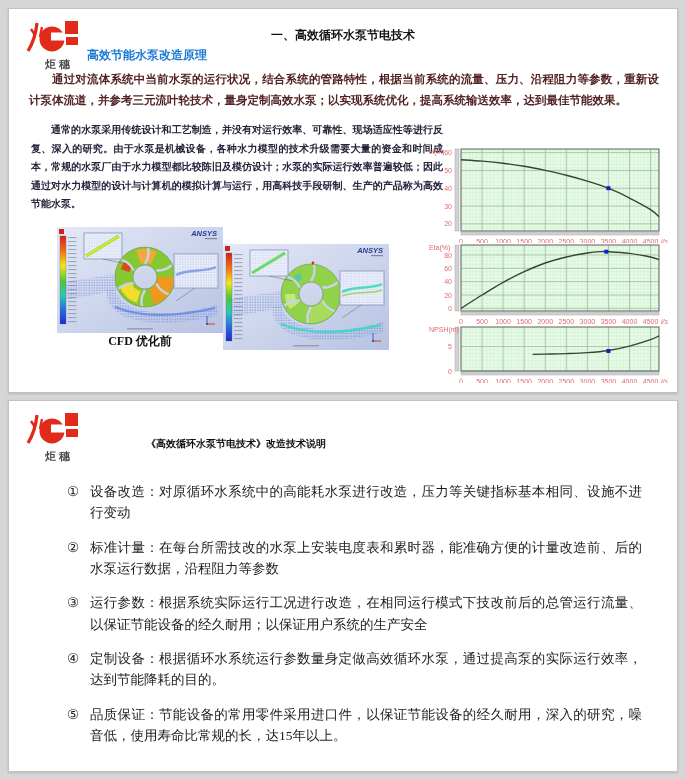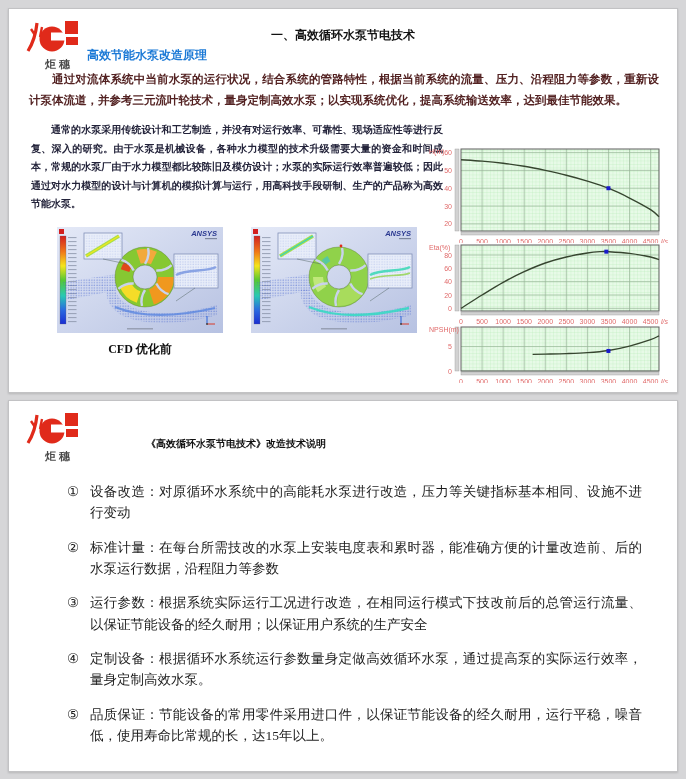--- a/index.html
+++ b/index.html
@@ -41,26 +41,26 @@
     line-height:1.8;text-align:justify;text-indent:2em;margin:0;
   }
   .s1-body{
     position:absolute;left:22px;top:112px;width:412px;
     font-family:Liberation Sans, sans-serif;
     font-size:10px;font-weight:bold;color:#23233a;
     line-height:1.85;text-align:justify;text-indent:2em;margin:0;
   }
   .cfd-row{
     position:absolute;left:48px;top:218px;
-    display:flex;gap:28px;
+    display:flex;gap:0;align-items:flex-end;
   }
   .cfd-fig{margin:0;width:166px;}
   .cfd-fig svg{display:block;width:166px;height:106px;}
   .cfd-caption{
-    text-align:center;margin-top:8px;
+    text-align:center;margin-top:0;
     font-family:"Liberation Serif", serif;
     font-size:12px;font-weight:bold;color:#111;
   }
   .s1-note{
     position:absolute;left:26px;top:354px;
     font-size:11px;font-weight:bold;color:#222;
   }
   #charts{position:absolute;left:418px;top:0;width:252px;height:385px;}
 
   .s2-title{
@@ -443,20 +443,20 @@
     <div class="s2-item">
       <span class="num">②</span>
       <div class="itext">标准计量：在每台所需技改的水泵上安装电度表和累时器，能准确方便的计量改造前、后的水泵运行数据，沿程阻力等参数</div>
     </div>
     <div class="s2-item">
       <span class="num">③</span>
       <div class="itext">运行参数：根据系统实际运行工况进行改造，在相同运行模式下技改前后的总管运行流量、以保证节能设备的经久耐用；以保证用户系统的生产安全</div>
     </div>
     <div class="s2-item">
       <span class="num">④</span>
-      <div class="itext">定制设备：根据循环水系统运行参数量身定做高效循环水泵，通过提高泵的实际运行效率，量身定制高效水泵。</div>
+      <div class="itext">定制设备：根据循环水系统运行参数量身定做高效循环水泵，通过提高泵的实际运行效率，达到节能降耗的目的。</div>
     </div>
     <div class="s2-item">
       <span class="num">⑤</span>
-      <div class="itext">品质保证：节能设备的常用零件采用进口件，以保证节能设备的经久耐用，运行平稳，噪音低，使用寿命比常规的长，达15年以上。</div>
+      <div class="itext">品质保证：节能设备的常用零件采用进口件，以保证节能设备的经久耐用，深入的研究，噪音低，使用寿命比常规的长，达15年以上。</div>
     </div>
   </div>
 </div>
 
 </body></html>

